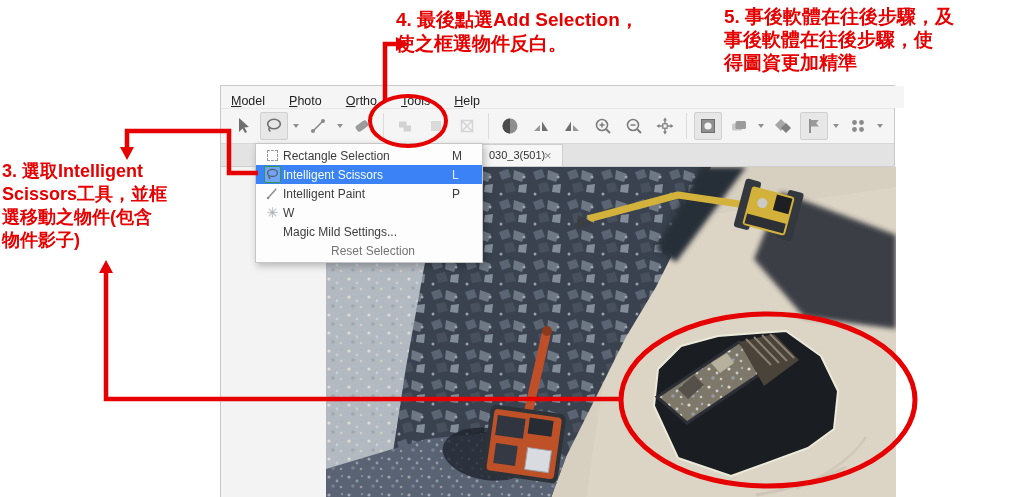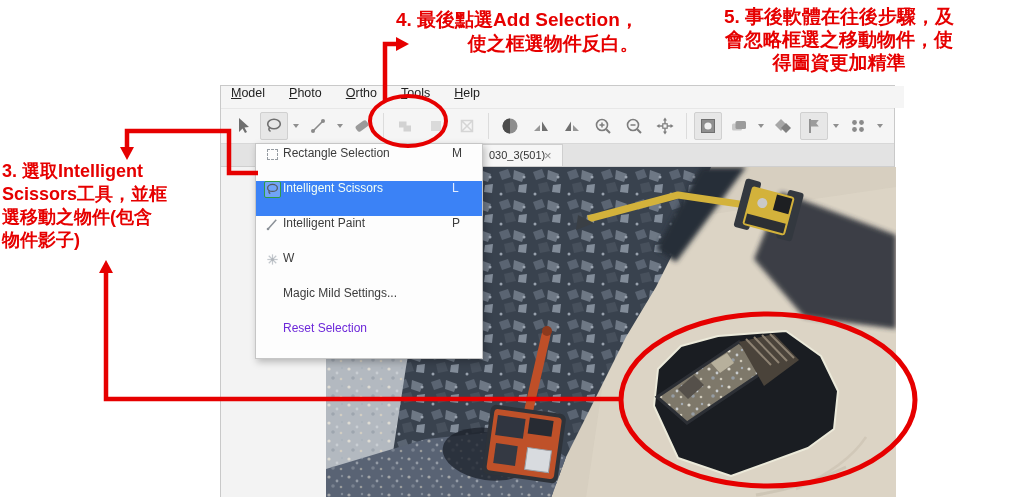--- a/index.html
+++ b/index.html
@@ -1,29 +1,29 @@
 <!DOCTYPE html>
 <html><head>
 <meta charset="utf-8">
 <style>
   html,body{margin:0;padding:0;background:#fff;}
   #stage{position:relative;width:1024px;height:497px;background:#ffffff;overflow:hidden;
          font-family:"Liberation Sans","DejaVu Sans",sans-serif;}
   
   .note{position:absolute;color:#e60000;font-weight:bold;z-index:60;line-height:23px;}
   .note span{display:block;white-space:nowrap;}
-  #note4{left:396px;top:8px;font-size:19px;line-height:24px;text-align:right;}
-  #note5{left:724px;top:5px;font-size:19px;text-align:center;}
+  #note4{left:396px;top:8px;font-size:19px;line-height:24px;}
+  #note5{left:724px;top:5px;font-size:19px;}
   #note3{left:2px;top:160px;font-size:18px;}
   #redoverlay{position:absolute;left:0;top:0;z-index:50;pointer-events:none;}
   
   #appwin{position:absolute;left:220px;top:85px;width:675px;height:412px;background:#f3f3f3;
           border:1px solid #c9c9c9;border-bottom:none;box-sizing:border-box;z-index:5;}
   #menubar{position:absolute;left:0;top:0;width:100%;height:22px;background:#f5f5f5;
-           display:flex;align-items:flex-start;padding-left:10px;gap:24px;font-size:12.5px;color:#222;}
+           display:flex;align-items:flex-end;padding-left:10px;gap:24px;font-size:12.5px;color:#222;}
   .mb{cursor:default;}
   u{text-decoration:underline;}
   #toolbar{position:absolute;left:0;top:22px;width:100%;height:36px;background:#f5f5f5;
            border-top:1px solid #e7e7e7;border-bottom:1px solid #d8d8d8;box-sizing:border-box;
            display:flex;align-items:center;padding-left:8px;gap:3px;}
   .tb{width:26px;height:26px;display:flex;align-items:center;justify-content:center;flex:0 0 auto;
       border:1px solid transparent;border-radius:2px;}
   .tb.pressed{background:#e7e7e7;border-color:#d0d0d0;}
   .caret{width:0;height:0;border-left:3.5px solid transparent;border-right:3.5px solid transparent;
          border-top:4.5px solid #8f8f8f;margin:0 2px;flex:0 0 auto;}
@@ -35,27 +35,27 @@
        border:1px solid #cfcfcf;border-bottom:none;box-sizing:border-box;}
   #tablabel{position:absolute;left:157px;top:4px;font-size:11px;color:#333;white-space:nowrap;}
   #tabclose{position:absolute;left:212px;top:3px;font-size:13px;color:#8a8a8a;}
   
   #panel{position:absolute;left:0;top:81px;width:105px;height:331px;background:#fcfcfc;overflow:hidden;}
   .frag{position:absolute;font-size:10.5px;color:#8e8e8e;white-space:nowrap;letter-spacing:-0.2px;}
   #photo{position:absolute;left:105px;top:81px;width:570px;height:331px;overflow:hidden;}
   
   #selmenu{position:absolute;left:255px;top:143px;width:226px;z-index:20;background:#fdfdfd;
            border:1px solid #c6c6c6;box-shadow:2px 3px 7px rgba(0,0,0,.25);padding:2px 0;}
-  .mi{height:19px;display:flex;align-items:flex-start;padding:0 8px 16px 5px;font-size:12px;color:#3c3c3c;}
+  .mi{height:19px;display:flex;align-items:center;padding:0 8px 0 5px;font-size:12px;color:#3c3c3c;}
   .mi .ics{width:22px;height:17px;display:flex;align-items:center;justify-content:center;flex:0 0 auto;}
   .mi .lbl{flex:1;white-space:nowrap;}
   .mi .sc{width:22px;text-align:left;}
   .mi.hl{background:#3b82f6;color:#f4fff6;}
   .mi.hl .sc{color:rgba(255,255,255,.85);}
-  .mi.dis{color:#6d28d9;}
+  .mi.dis{color:#737373;gap:48px;}
   .icbox{width:17px;height:17px;border:1px solid #2e9c46;background:rgba(255,255,255,.28);
          border-radius:2px;display:flex;align-items:center;justify-content:center;box-sizing:border-box;}
   .icdash{width:11px;height:11px;border:1px dashed #969ca2;box-sizing:border-box;}
 </style>
 </head>
 <body>
 
 <div id="stage">
 
   <div id="appwin">
@@ -335,21 +335,21 @@
       <span class="sc"></span>
     </div>
   </div>
 
   <div class="note" id="note4">
     <span>4. 最後點選Add Selection，</span>
     <span>使之框選物件反白。</span>
   </div>
   <div class="note" id="note5">
     <span>5. 事後軟體在往後步驟，及</span>
-    <span>會忽略框選之移動物件，使</span>
+    <span>事後軟體在往後步驟，使</span>
     <span>得圖資更加精準</span>
   </div>
   <div class="note" id="note3">
     <span>3. 選取Intelligent</span>
     <span>Scissors工具，並框</span>
     <span>選移動之物件(包含</span>
     <span>物件影子)</span>
   </div>
 
   <svg id="redoverlay" width="1024" height="497" viewBox="0 0 1024 497">

